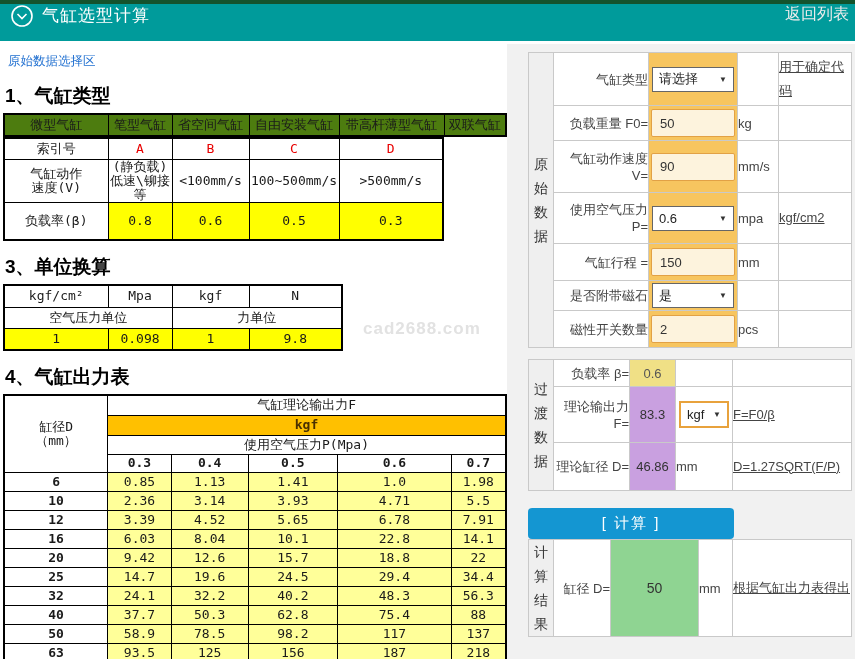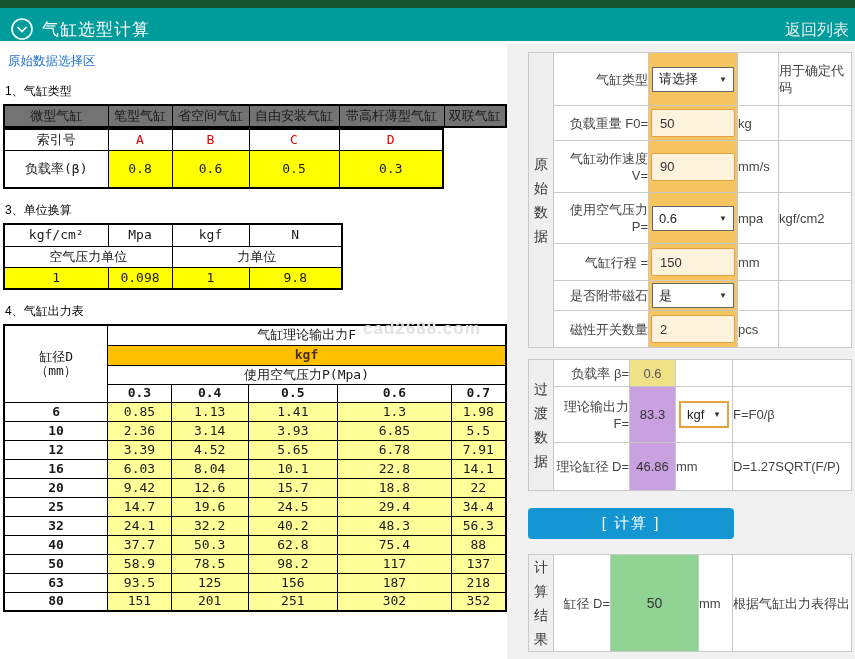--- a/index.html
+++ b/index.html
@@ -1,57 +1,57 @@
 <!DOCTYPE html>
 <html><head>
 <meta charset="utf-8">
 <style>
   * { margin:0; padding:0; box-sizing:border-box; }
   html,body { width:855px; height:659px; overflow:hidden; background:#fff;
               font-family:"Liberation Sans","DejaVu Sans",sans-serif; }
 
   
   .hdr { position:absolute; left:0; top:0; width:855px; height:41px;
-         background:#009b9b; border-top:8px solid #14532d;
-         display:flex; align-items:flex-end; padding:0 6px 0 10px; }
+         background:#009b9b; border-top:4px solid #14532d;
+         display:flex; align-items:flex-start; padding:0 6px 0 10px; }
   .hdr .ttl { color:#fff; font-size:17px; margin-left:8px; letter-spacing:1px; }
   .hdr .back { margin-left:auto; color:#ececec; font-size:16px; cursor:pointer; }
   .cicon { width:24px; height:24px; }
 
   
   .left { position:absolute; left:3px; top:44px; width:504px; }
   .arealink { color:#1f6fd0; font-size:12.5px; margin:9px 0 0 5px; display:inline-block; cursor:pointer; }
-  .stitle { font-size:12px; font-weight:normal; color:#000; margin:13px 0 4px 2px;
+  .stitle { font-size:19px; font-weight:bold; color:#000; margin:13px 0 4px 2px;
             font-family:"Liberation Sans",sans-serif; }
 
   table.ltable { border-collapse:collapse; table-layout:fixed; border:2px solid #000;
                  font-family:"DejaVu Sans Mono",monospace; font-size:13px; color:#1a1a1a; }
   table.ltable td { border:1px solid #000; text-align:center; vertical-align:middle;
                     overflow:hidden; padding:0; line-height:14px; }
   .yellow { background:#ffff00; }
   .paleyellow { background:#ffff99; }
   .orangeband { background:#ffc000; font-weight:bold; color:#4a3000; }
   .redltr { color:#e80000; }
   .b { font-weight:bold; }
-  .typebtn { background:#737373; cursor:pointer; font-size:13px; }
+  .typebtn { background:#4d7c0f; cursor:pointer; font-size:13px; }
   .wm { position:absolute; left:360px; top:275px; color:#e2e2e2; font-size:17px;
         font-weight:bold; letter-spacing:1px; font-family:"Liberation Sans",sans-serif; }
 
   
   .right { position:absolute; left:507px; top:44px; width:348px; height:615px;
            background:#f1f1f1; padding:8px 0 0 21px; }
   table.rtable { border-collapse:collapse; background:#fff; table-layout:fixed;
                  font-size:13px; color:#444; }
   table.rtable td { border:1px solid #c9c9c9; padding:0; vertical-align:middle; overflow:hidden; }
   td.vlabel { background:#efefef; text-align:center; font-size:14px; color:#333;
               word-break:break-all; line-height:24px; padding:0 3px; }
   td.lab { padding:2px 4px 2px 7px; text-align:right; line-height:17px; }
   td.amber { background:#f7c55f; padding:2px 3px; }
   td.unitc { padding-left:6px; }
-  td.notec { padding:2px 4px 2px 6px; line-height:17px; }
+  td.notec { padding:2px 4px 2px 6px; line-height:24px;text-decoration:underline; }
   .sel { background:#fff; border:1px solid #666; height:25px; margin:2px 3px;
          display:flex; align-items:center; justify-content:space-between;
          padding:0 6px; color:#222; cursor:pointer; }
   .sel .arr { font-size:8px; color:#333; }
   .sel.orange { border:2px solid #e8a23c; height:27px; margin:0; }
   .inp { display:block; width:calc(100% - 4px); margin:1px 2px; height:28px;
          background:#fdf3dd; border:1px solid #e2a145; border-radius:2px;
          padding-left:8px; font-size:13px; color:#333;
          font-family:"Liberation Sans",sans-serif; }
   td.valyellow { background:#f0e086; text-align:center; color:#555; }
@@ -108,20 +108,30 @@
       </colgroup>
     <tbody>
         <tr style="height:21px">
       <td>索引号</td>
       <td class="redltr">A</td>
       <td class="redltr">B</td>
       <td class="redltr">C</td>
       <td class="redltr">D</td>
     </tr>
     <tr style="height:38px">
+      <td>
+        <span>气缸动作</span><br>
+        <span>速度(V)</span>
+      </td>
+      <td style="max-height:38px">(静负载)低速\铆接等</td>
+      <td>&lt;100mm/s</td>
+      <td>100~500mm/s</td>
+      <td>&gt;500mm/s</td>
+    </tr>
+    <tr style="height:38px">
       <td>负载率(β)</td>
       <td class="yellow">0.8</td>
       <td class="yellow">0.6</td>
       <td class="yellow">0.5</td>
       <td class="yellow">0.3</td>
     </tr>
   </tbody>
     </table>
 
   <div class="stitle">3、单位换算</div>
@@ -183,29 +193,29 @@
       <td class="b">0.6</td>
       <td class="b">0.7</td>
     </tr>
     </tbody>
       <tbody>
         <tr style="height: 19px;">
           <td class="b">6</td>
           <td class="paleyellow">0.85</td>
           <td class="paleyellow">1.13</td>
           <td class="paleyellow">1.41</td>
-          <td class="paleyellow">1.3</td>
+          <td class="paleyellow">1.0</td>
           <td class="paleyellow">1.98</td>
         </tr>
         <tr style="height: 19px;">
           <td class="b">10</td>
           <td class="paleyellow">2.36</td>
           <td class="paleyellow">3.14</td>
           <td class="paleyellow">3.93</td>
-          <td class="paleyellow">6.85</td>
+          <td class="paleyellow">4.71</td>
           <td class="paleyellow">5.5</td>
         </tr>
         <tr style="height: 19px;">
           <td class="b">12</td>
           <td class="paleyellow">3.39</td>
           <td class="paleyellow">4.52</td>
           <td class="paleyellow">5.65</td>
           <td class="paleyellow">6.78</td>
           <td class="paleyellow">7.91</td>
         </tr>
@@ -390,21 +400,21 @@
       <td class="lab">理论缸径 D=</td>
       <td class="valpurple">46.86</td>
       <td class="unitc">mm</td>
       <td class="notec">D=1.27SQRT(F/P)</td>
     </tr>
   </tbody>
     </table>
 
   <button class="calcbtn">[ 计算 ]</button>
 
-  <table class="rtable" style="margin-top:15px">
+  <table class="rtable" style="">
     <colgroup>
         <col style="width:25px">
         <col style="width:57px">
         <col style="width:88px">
         <col style="width:34px">
         <col style="width:119px">
       </colgroup>
     <tbody>
         <tr style="height:92px">
       <td class="vlabel">计算结果</td>

